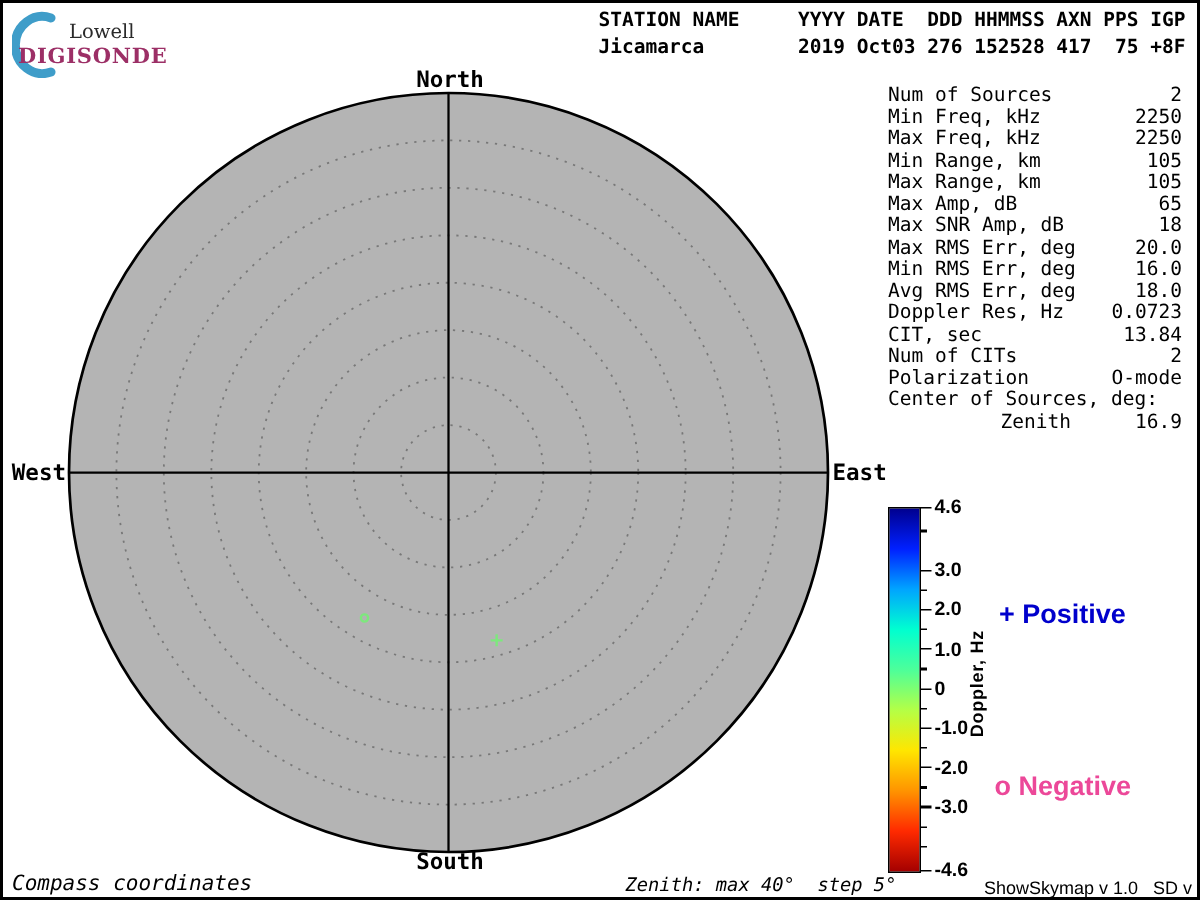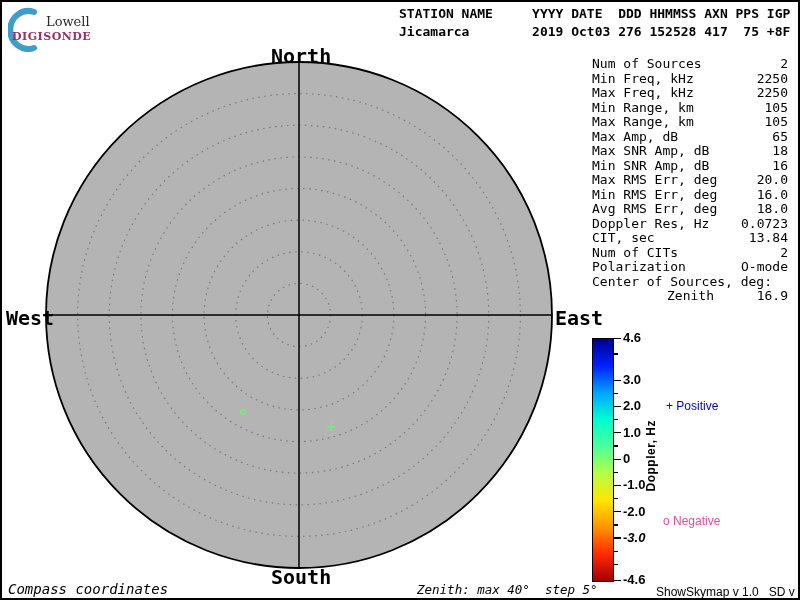--- a/index.html
+++ b/index.html
@@ -8,26 +8,26 @@
     font-family:"DejaVu Sans Mono","Liberation Mono",monospace;
     overflow:hidden;color:#000;
   }
   .frame{position:absolute;inset:0;border:2px solid #000;pointer-events:none;}
   
   .logo{position:absolute;left:8px;top:6px;width:120px;height:46px;}
   .logo svg{position:absolute;left:0;top:0;}
   .brand-top{position:absolute;left:38px;top:8px;font-family:"DejaVu Serif","Liberation Serif",serif;
     font-size:13px;color:#2a2a2a;}
   .brand-bottom{position:absolute;left:4px;top:24px;font-family:"DejaVu Serif","Liberation Serif",serif;
-    font-size:11px;font-weight:bold;color:#9c2f66;letter-spacing:.5px;}
+    font-size:14px;font-weight:bold;color:#9c2f66;letter-spacing:.5px;}
   
   .hdr{position:absolute;left:399px;top:5px;margin:0;font-weight:bold;font-size:13px;
     line-height:18px;white-space:pre;}
   
-  .compass{position:absolute;font-weight:bold;font-size:20px;}
+  .compass{position:absolute;font-weight:bold;font-size:15px;}
   .c-north{left:271px;top:44px;width:58px;text-align:center;}
   .c-south{left:271px;top:565px;width:58px;text-align:center;}
   .c-west{left:6px;top:306px;width:38px;text-align:right;}
   .c-east{left:555px;top:306px;}
   
   #skymap-svg{position:absolute;left:0;top:0;}
   
   .stats{position:absolute;left:592px;top:57px;width:196px;}
   .stat-row{display:flex;font-size:13px;line-height:14.5px;white-space:pre;}
   .stat-row .stat-label{flex:none;}
@@ -39,21 +39,21 @@
   .cb-tick{position:absolute;left:22px;height:1.3px;background:#000;}
   .cb-tick.major{width:7px;}
   .cb-tick.minor{width:4px;}
   .cb-label{position:absolute;left:31px;font-family:"Liberation Sans","DejaVu Sans",sans-serif;
     font-size:13px;font-weight:bold;white-space:nowrap;}
   .cb-axis-label{position:absolute;left:644px;top:420px;
     font-family:"Liberation Sans","DejaVu Sans",sans-serif;font-size:12px;font-weight:bold;
     writing-mode:vertical-rl;transform:rotate(180deg);letter-spacing:.5px;}
   
   .legend{position:absolute;font-family:"Liberation Sans","DejaVu Sans",sans-serif;
-    font-size:12px;font-weight:normal;white-space:pre;}
+    font-size:18px;font-weight:bold;white-space:pre;}
   .legend-pos{left:666px;top:399px;}
   .legend-neg{left:663px;top:514px;}
   
   .foot-left{position:absolute;left:8px;top:581px;font-style:italic;font-size:14px;white-space:pre;}
   .foot-center{position:absolute;left:417px;top:582px;font-style:italic;font-size:12.5px;white-space:pre;}
   .foot-right{position:absolute;left:656px;top:585px;
     font-family:"Liberation Sans","DejaVu Sans",sans-serif;font-size:12px;white-space:pre;}
 </style>
 </head>
 <body>
@@ -94,21 +94,20 @@
 <div class="compass c-east">East</div>
 
 <div class="stats">
     <div class="stat-row"><span class="stat-label">Num of Sources</span><span class="stat-value">2</span></div>
     <div class="stat-row"><span class="stat-label">Min Freq, kHz</span><span class="stat-value">2250</span></div>
     <div class="stat-row"><span class="stat-label">Max Freq, kHz</span><span class="stat-value">2250</span></div>
     <div class="stat-row"><span class="stat-label">Min Range, km</span><span class="stat-value">105</span></div>
     <div class="stat-row"><span class="stat-label">Max Range, km</span><span class="stat-value">105</span></div>
     <div class="stat-row"><span class="stat-label">Max Amp, dB</span><span class="stat-value">65</span></div>
     <div class="stat-row"><span class="stat-label">Max SNR Amp, dB</span><span class="stat-value">18</span></div>
-    <div class="stat-row"><span class="stat-label">Min SNR Amp, dB</span><span class="stat-value">16</span></div>
     <div class="stat-row"><span class="stat-label">Max RMS Err, deg</span><span class="stat-value">20.0</span></div>
     <div class="stat-row"><span class="stat-label">Min RMS Err, deg</span><span class="stat-value">16.0</span></div>
     <div class="stat-row"><span class="stat-label">Avg RMS Err, deg</span><span class="stat-value">18.0</span></div>
     <div class="stat-row"><span class="stat-label">Doppler Res, Hz</span><span class="stat-value">0.0723</span></div>
     <div class="stat-row"><span class="stat-label">CIT, sec</span><span class="stat-value">13.84</span></div>
     <div class="stat-row"><span class="stat-label">Num of CITs</span><span class="stat-value">2</span></div>
     <div class="stat-row"><span class="stat-label">Polarization</span><span class="stat-value">O-mode</span></div>
     <div class="stat-row"><span class="stat-label">Center of Sources, deg:</span><span class="stat-value"></span></div>
     <div class="stat-row indent"><span class="stat-label">Zenith</span><span class="stat-value">16.9</span></div>
   </div>
@@ -124,21 +123,21 @@
       <div class="cb-label" style="top: 60.3913px;">2.0</div>
       <div class="cb-tick major" style="top: 94.1957px;"></div>
       <div class="cb-label" style="top: 86.6957px;">1.0</div>
       <div class="cb-tick major" style="top: 120.5px;"></div>
       <div class="cb-label" style="top: 113px;">0</div>
       <div class="cb-tick major" style="top: 146.804px;"></div>
       <div class="cb-label" style="top: 139.304px;">-1.0</div>
       <div class="cb-tick major" style="top: 173.109px;"></div>
       <div class="cb-label" style="top: 165.609px;">-2.0</div>
       <div class="cb-tick major" style="top: 199.413px;"></div>
-      <div class="cb-label" style="top: 191.913px; font-style: italic;">-3.0</div>
+      <div class="cb-label" style="top: 191.913px;">-3.0</div>
       <div class="cb-tick major" style="top: 241.5px;"></div>
       <div class="cb-label" style="top: 234px;">-4.6</div>
       <div class="cb-tick minor" style="top: 15.2826px;"></div>
       <div class="cb-tick minor" style="top: 54.7391px;"></div>
       <div class="cb-tick minor" style="top: 81.0435px;"></div>
       <div class="cb-tick minor" style="top: 107.348px;"></div>
       <div class="cb-tick minor" style="top: 133.652px;"></div>
       <div class="cb-tick minor" style="top: 159.957px;"></div>
       <div class="cb-tick minor" style="top: 186.261px;"></div>
       <div class="cb-tick minor" style="top: 212.565px;"></div>

